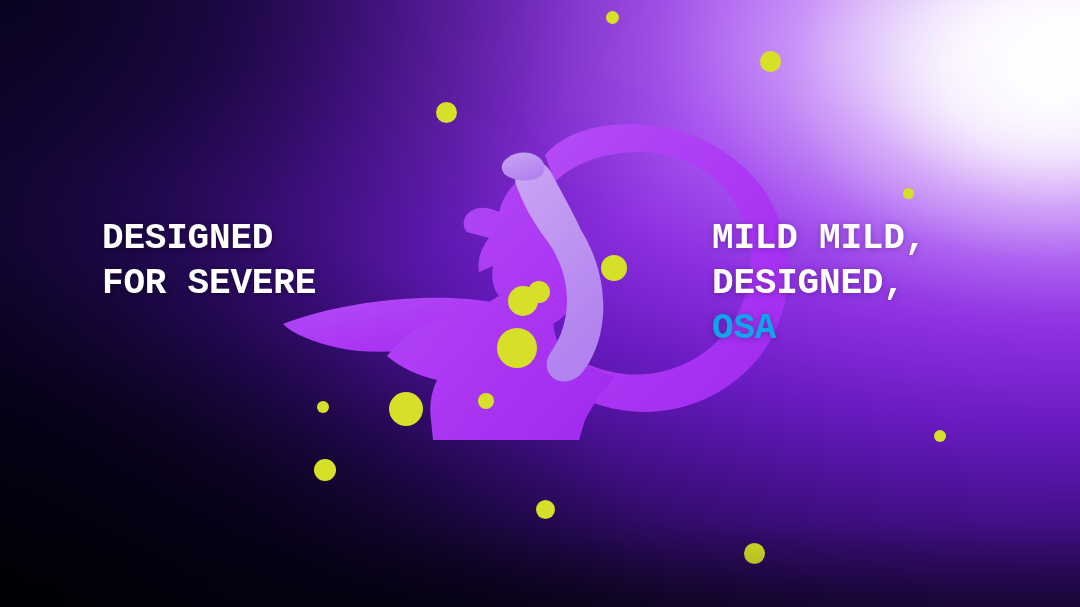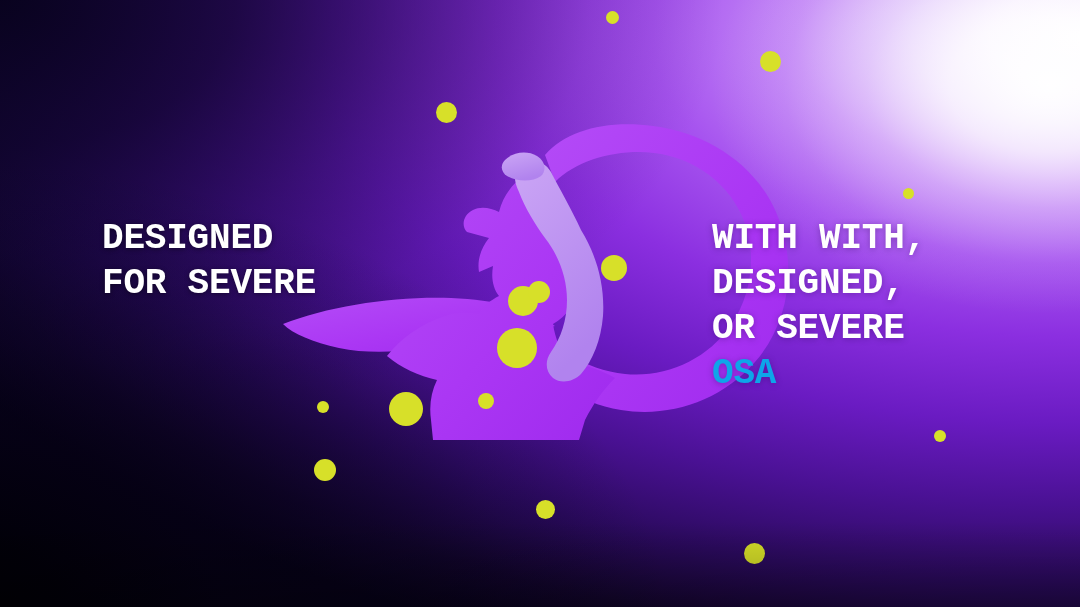--- a/index.html
+++ b/index.html
@@ -229,19 +229,18 @@
   </div>
 
   <div class="bg-bottom-fade"></div>
 
   <div class="headline-left">
     <div class="line">DESIGNED</div>
     <div class="line">FOR SEVERE</div>
   </div>
 
   <div class="headline-right">
-    <div class="line">WITH WITH,</div>
+    <div class="line">MILD MILD,</div>
     <div class="line">DESIGNED,</div>
-    <div class="line">OR SEVERE</div>
     <div class="line accent">OSA</div>
   </div>
 
 </div>
 
 </body></html>

